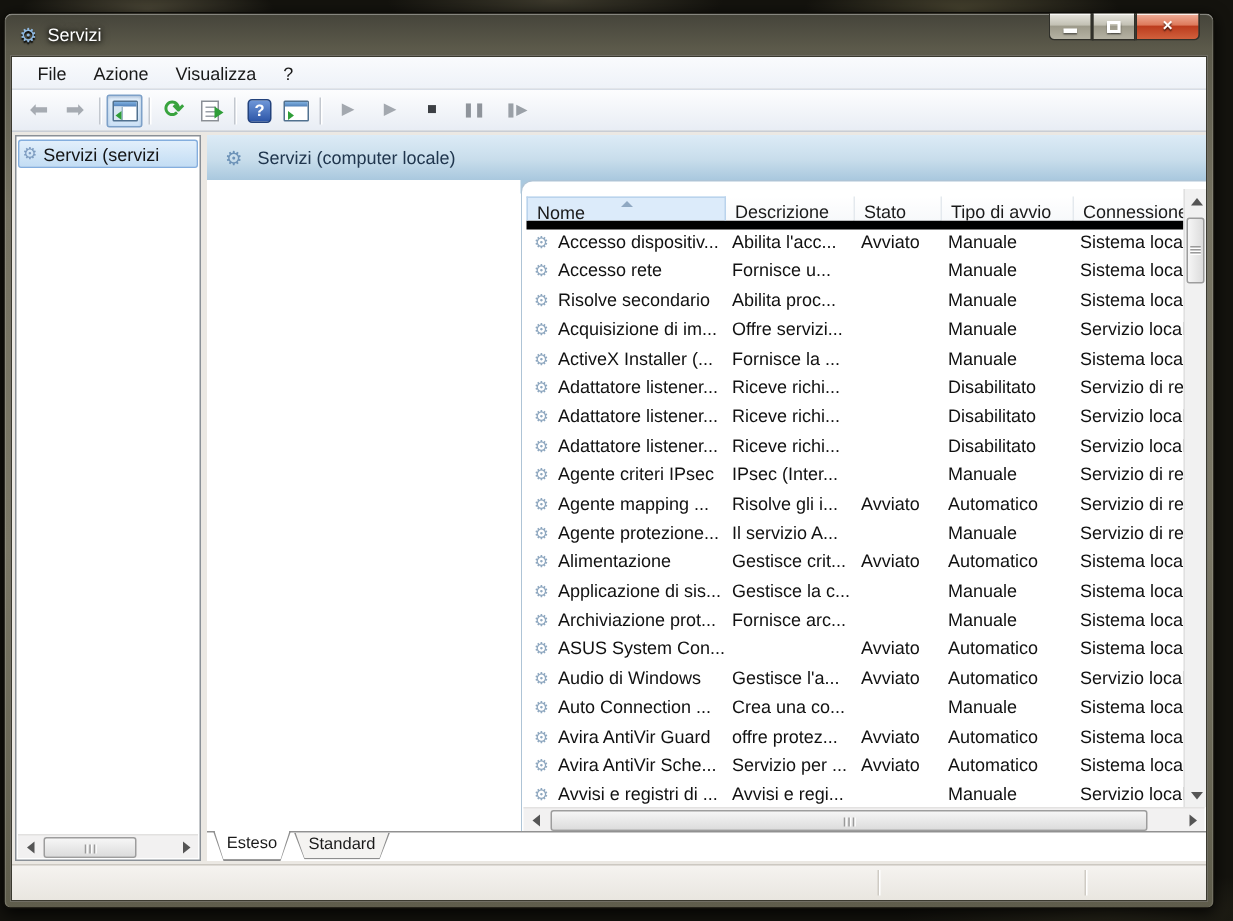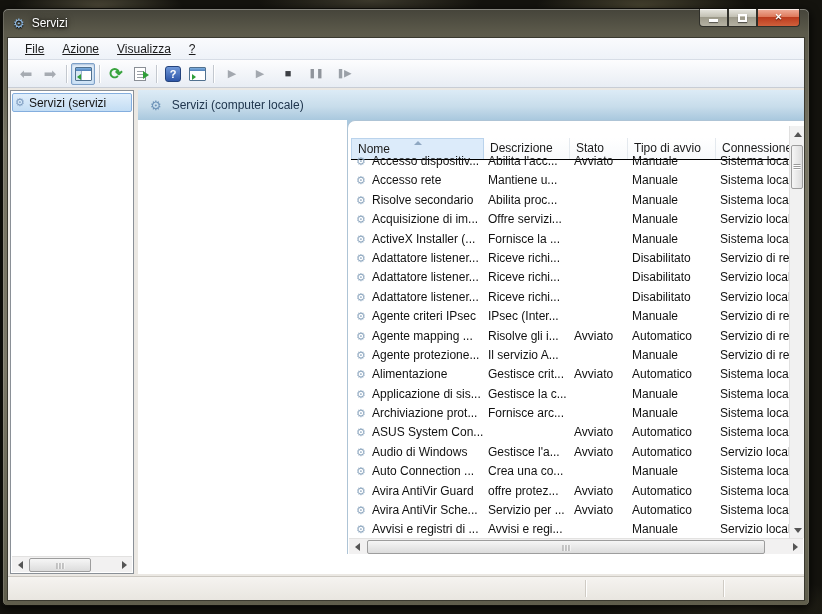--- a/index.html
+++ b/index.html
@@ -34,21 +34,21 @@
   .win-btn.close {
     width:43px; border-radius:0 0 4px 0;
     background:linear-gradient(180deg,#f0b09c 0%,#de7a5c 45%,#bc3c1e 50%,#d0603c 100%);
   }
   .win-glyph { color:#fff; font-size:9px; font-weight:bold; text-shadow:0 1px 1px rgba(0,0,0,.6); line-height:1; }
   .win-btn .bar { width:9px; height:3px; background:#fff; box-shadow:0 1px 1px rgba(0,0,0,.5); margin-top:5px; }
   .win-btn .boxg { width:9px; height:8px; border:2px solid #fff; box-shadow:0 1px 1px rgba(0,0,0,.5); }
   .client { position:absolute; left:4px; right:4px; top:28px; bottom:4px; background:#ebe8e3; border:1px solid #3a392f; }
 
   .menubar { position:absolute; top:0; left:0; right:0; height:22px; background:linear-gradient(180deg,#fafbfd,#eef2f8); border-bottom:1px solid #d7dde6; display:flex; align-items:center; padding-left:8px; }
-  .menu-item { font-size:12px; color:#1a1a1a; padding:3px 9px; cursor:default;text-decoration:underline; }
+  .menu-item { font-size:12px; color:#1a1a1a; padding:3px 9px; cursor:default; }
 
   .toolbar { position:absolute; top:22px; left:0; right:0; height:28px; background:linear-gradient(180deg,#fdfdfe,#e8edf4); border-bottom:1px solid #c8cdd5; display:flex; align-items:center; padding-left:6px; }
   .tbtn { width:24px; height:22px; display:flex; align-items:center; justify-content:center; border:1px solid transparent; border-radius:2px; }
   .tbtn.pressed { border:1px solid #7da0c8; background:linear-gradient(180deg,#e8f2fc,#cde2f6); box-shadow:inset 0 1px 2px rgba(60,100,150,.35); }
   .tsep { width:1px; height:18px; background:#c3c8cf; box-shadow:1px 0 0 #fff; margin:0 4px; }
   .ic-arrow { font-size:15px; color:#a6abb2; line-height:1; }
   .ic-refresh { font-size:16px; font-weight:bold; color:#38a33e; line-height:1; }
   .ic-help { width:16px; height:16px; background:linear-gradient(180deg,#6f97d8,#2d56a8); border:1px solid #23427c; border-radius:3px; color:#fff; font-size:11px; font-weight:bold; display:flex; align-items:center; justify-content:center; }
   .ic-play { font-size:11px; color:#a3a8af; line-height:1; }
   .ic-stop { font-size:11px; color:#3c3f44; line-height:1; }
@@ -80,21 +80,21 @@
   .main { position:absolute; left:130px; right:0; top:2px; bottom:2px; background:#fff; overflow:hidden; }
   .header-band { position:absolute; top:0; left:0; right:0; height:30px; background:linear-gradient(180deg,#dcebf6 0%,#c8ddeb 55%,#a9c8de 100%); display:flex; align-items:center; padding-left:12px; }
   .header-band .gear { font-size:13px; color:#6d93b8; margin-right:10px; }
   .header-band .htxt { font-size:12px; color:#20364e; }
   .band-ext { position:absolute; top:30px; left:209px; right:0; height:9px; background:#aac9df; }
 
   .desc-area { position:absolute; left:0; top:30px; width:209px; bottom:20px; background:#fff; }
   .desc-text { position:absolute; left:9px; top:14px; width:196px; font-size:12px; color:#141414; line-height:1.35; }
 
   .listpanel { position:absolute; left:209px; top:30px; right:0; bottom:20px; background:#fff; border:1px solid #aec4d6; border-right:none; border-bottom:none; border-radius:8px 0 0 0; }
-  .lheader { position:absolute; top:17px; left:3px; right:15px; height:22px; display:flex; border-bottom:1px solid #000000; }
+  .lheader { position:absolute; top:10px; left:3px; right:15px; height:22px; display:flex; border-bottom:6px solid #000000; }
   .hcell { flex:none; font-size:12px; color:#1a1a1a; line-height:21px; padding-left:6px; border-right:1px solid #e4e9ee; background:linear-gradient(180deg,#ffffff,#f7f9fb); position:relative; overflow:hidden; white-space:nowrap; }
   .hcell.sorted { background:#dcebfa; border:1px solid #bad3ec; border-bottom:none; }
   .sort-arrow { position:absolute; top:2px; left:62px; width:0; height:0; border-left:4px solid transparent; border-right:4px solid transparent; border-bottom:4px solid #8fa8c2; }
   .rows { position:absolute; top:31px; left:3px; right:15px; bottom:16px; overflow:hidden; }
   .srow { position:relative; height:19.4px; width:100%; }
   .srow span { position:absolute; top:2px; font-size:12px; color:#111; white-space:nowrap; overflow:hidden; }
   .srow .c-gear { left:5px; top:3px; font-size:11px; color:#8fa8c0; }
   .srow .c-name { left:21px; width:111px; }
   .srow .c-desc { left:137px; width:81px; }
   .srow .c-stat { left:223px; width:53px; }
@@ -260,21 +260,21 @@
                 <span class="c-gear">⚙</span>
                 <span class="c-name">Accesso dispositiv...</span>
                 <span class="c-desc">Abilita l'acc...</span>
                 <span class="c-stat">Avviato</span>
                 <span class="c-avvio">Manuale</span>
                 <span class="c-conn">Sistema locale</span>
               </div>
               <div class="srow">
                 <span class="c-gear">⚙</span>
                 <span class="c-name">Accesso rete</span>
-                <span class="c-desc">Mantiene u...</span>
+                <span class="c-desc">Fornisce u...</span>
                 <span class="c-stat"></span>
                 <span class="c-avvio">Manuale</span>
                 <span class="c-conn">Sistema locale</span>
               </div>
               <div class="srow">
                 <span class="c-gear">⚙</span>
                 <span class="c-name">Risolve secondario</span>
                 <span class="c-desc">Abilita proc...</span>
                 <span class="c-stat"></span>
                 <span class="c-avvio">Manuale</span>
@@ -442,20 +442,30 @@
                   <i></i>
                   <i></i>
                 </span>
               </div>
             <div class="sb-btn" style="right:0">
                 <span class="tri right"></span>
               </div>
           </div>
         </div>
 
+        <div class="tabs" id="tabs">
+            <div class="tab active" style="left: 4px; width: 52px;">
+              <div class="shape"></div>
+              <div class="inner">Esteso</div>
+            </div>
+            <div class="tab inactive" style="left: 58px; width: 64px;">
+              <div class="shape"></div>
+              <div class="inner">Standard</div>
+            </div>
+          </div>
       </div>
     </div>
 
     <div class="statusbar">
       <div class="status-sep" style="right:218px"></div>
       <div class="status-sep" style="right:80px"></div>
     </div>
 
   </div>
 </div>

